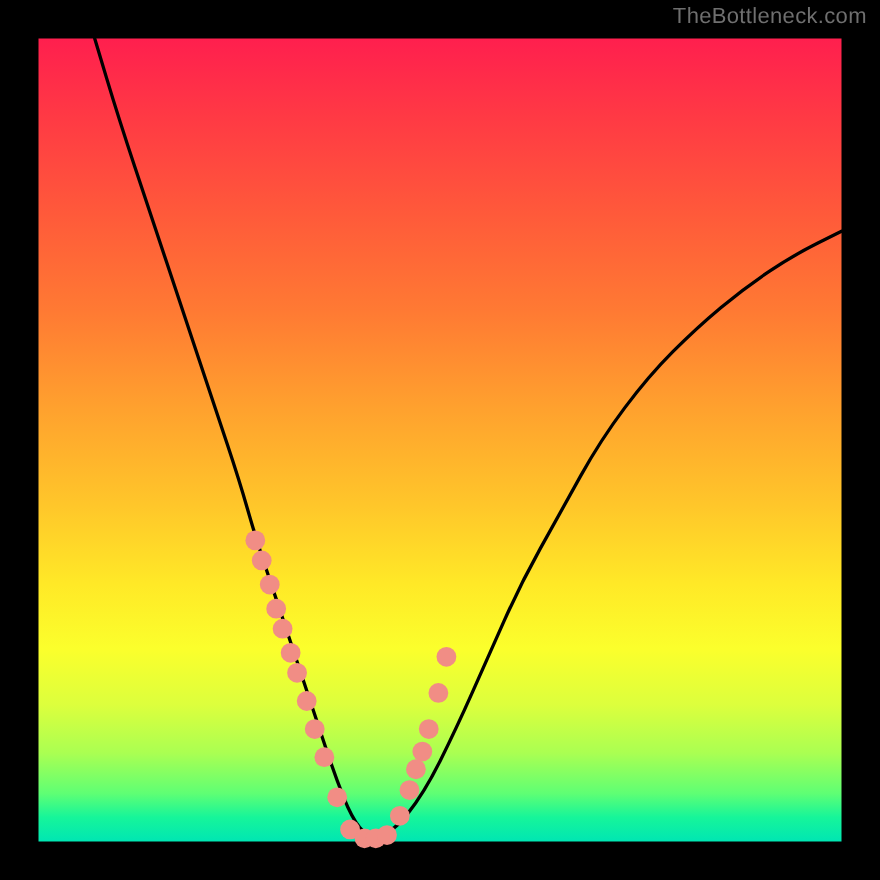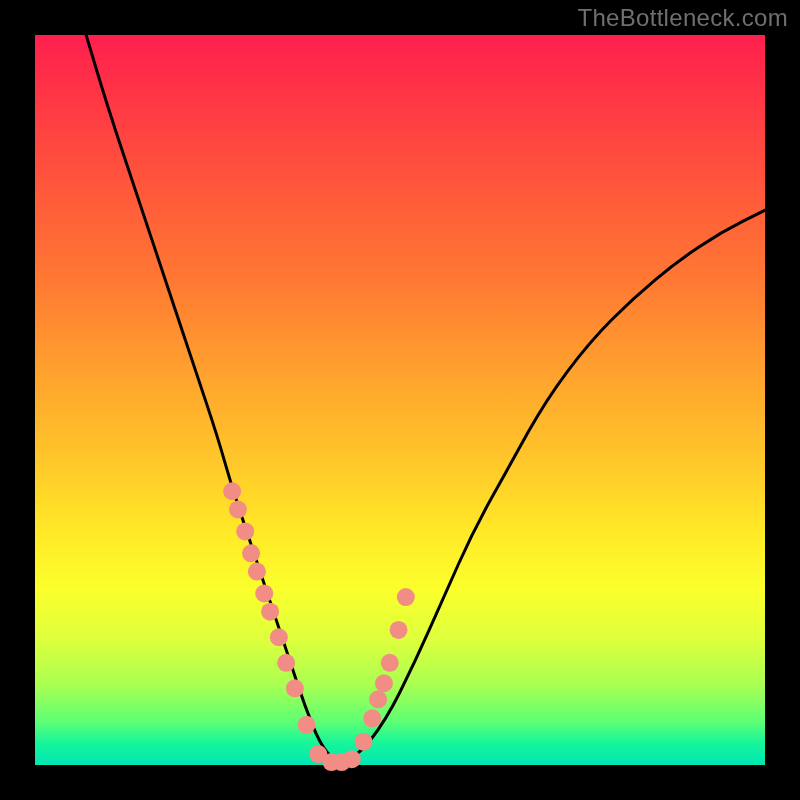--- a/index.html
+++ b/index.html
@@ -15,21 +15,21 @@
     position: relative;
     width: 800px;
     height: 800px;
     background: #000;
   }
   .watermark {
     position: absolute;
     top: 4px;
     right: 12px;
     color: #6f6f6f;
-    font-size: 24px;
+    font-size: 20px;
     font-weight: 500;
     letter-spacing: 0.3px;
     z-index: 50;
   }
   .plot {
     position: absolute;
     left: 35px;
     top: 35px;
     width: 730px;
     height: 730px;

